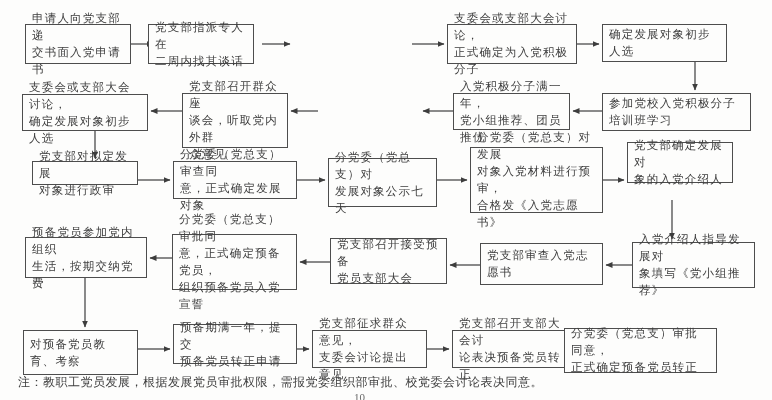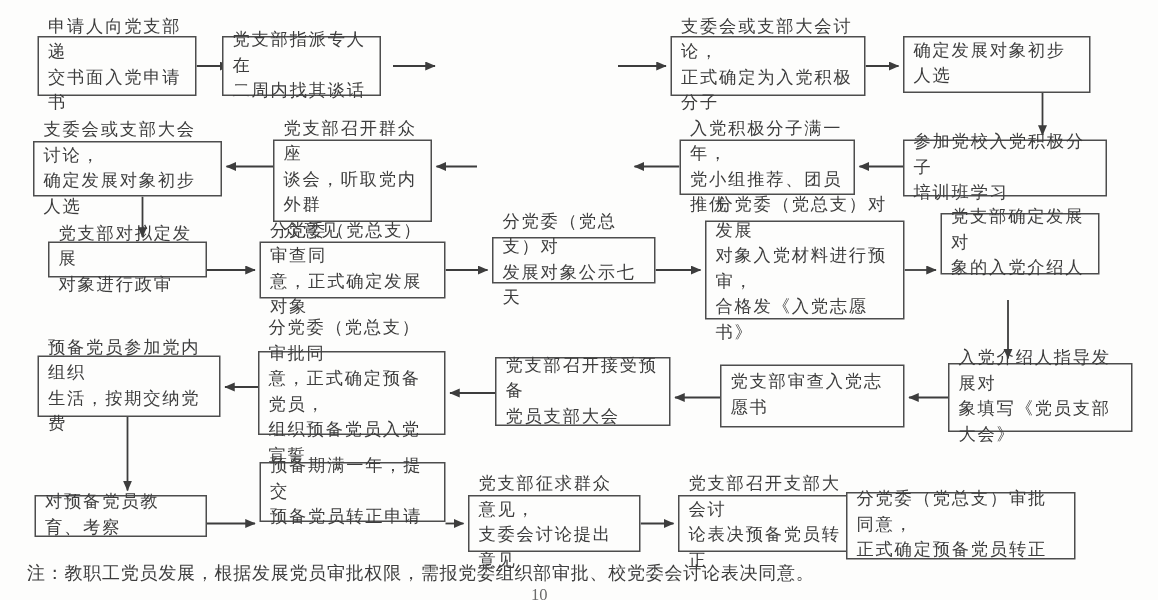--- a/index.html
+++ b/index.html
@@ -64,48 +64,48 @@
 正式确定为入党积极分子</div>
   <div class="node" style="left:602px;top:24px;width:125px;height:38px">确定发展对象初步人选</div>
 
   <div class="node" style="left:22px;top:94px;width:126px;height:37px">支委会或支部大会讨论，
 确定发展对象初步人选</div>
   <div class="node" style="left:182px;top:93px;width:106px;height:55px">党支部召开群众座
 谈会，听取党内外群
 众意见</div>
   <div class="node" style="left:453px;top:93px;width:117px;height:37px">入党积极分子满一年，
 党小组推荐、团员推优</div>
-  <div class="node" style="left:602px;top:93px;width:136px;height:38px">参加党校入党积极分子
+  <div class="node" style="left:602px;top:93px;width:149px;height:38px">参加党校入党积极分子
 培训班学习</div>
 
   <div class="node" style="left:32px;top:161px;width:106px;height:24px">党支部对拟定发展
 对象进行政审</div>
   <div class="node" style="left:173px;top:161px;width:124px;height:38px">分党委（党总支）审查同
 意，正式确定发展对象</div>
-  <div class="node" style="left:328px;top:158px;width:109px;height:31px">分党委（党总支）对
+  <div class="node" style="left:328px;top:158px;width:109px;height:49px">分党委（党总支）对
 发展对象公示七天</div>
   <div class="node" style="left:470px;top:147px;width:133px;height:66px">分党委（党总支）对发展
 对象入党材料进行预审，
 合格发《入党志愿书》</div>
   <div class="node" style="left:627px;top:142px;width:106px;height:41px">党支部确定发展对
 象的入党介绍人</div>
 
   <div class="node" style="left:25px;top:237px;width:122px;height:41px">预备党员参加党内组织
 生活，按期交纳党费</div>
   <div class="node" style="left:172px;top:234px;width:125px;height:56px">分党委（党总支）审批同
 意，正式确定预备党员，
 组织预备党员入党宣誓</div>
   <div class="node" style="left:330px;top:238px;width:117px;height:46px">党支部召开接受预备
 党员支部大会</div>
   <div class="node" style="left:480px;top:243px;width:123px;height:42px">党支部审查入党志愿书</div>
   <div class="node" style="left:632px;top:242px;width:123px;height:46px">入党介绍人指导发展对
-象填写《党员支部大会》</div>
+象填写《党小组推荐》</div>
 
-  <div class="node" style="left:23px;top:330px;width:115px;height:28px">对预备党员教育、考察</div>
-  <div class="node" style="left:173px;top:308px;width:124px;height:40px">预备期满一年，提交
+  <div class="node" style="left:23px;top:330px;width:115px;height:45px">对预备党员教育、考察</div>
+  <div class="node" style="left:173px;top:324px;width:124px;height:40px">预备期满一年，提交
 预备党员转正申请</div>
   <div class="node" style="left:312px;top:330px;width:115px;height:38px">党支部征求群众意见，
 支委会讨论提出意见</div>
   <div class="node" style="left:452px;top:330px;width:123px;height:38px">党支部召开支部大会讨
 论表决预备党员转正</div>
   <div class="node" style="left:564px;top:328px;width:153px;height:45px">分党委（党总支）审批同意，
 正式确定预备党员转正</div>
 
   <svg class="connectors" viewBox="0 0 772 400" xmlns="http://www.w3.org/2000/svg">
     <defs>

